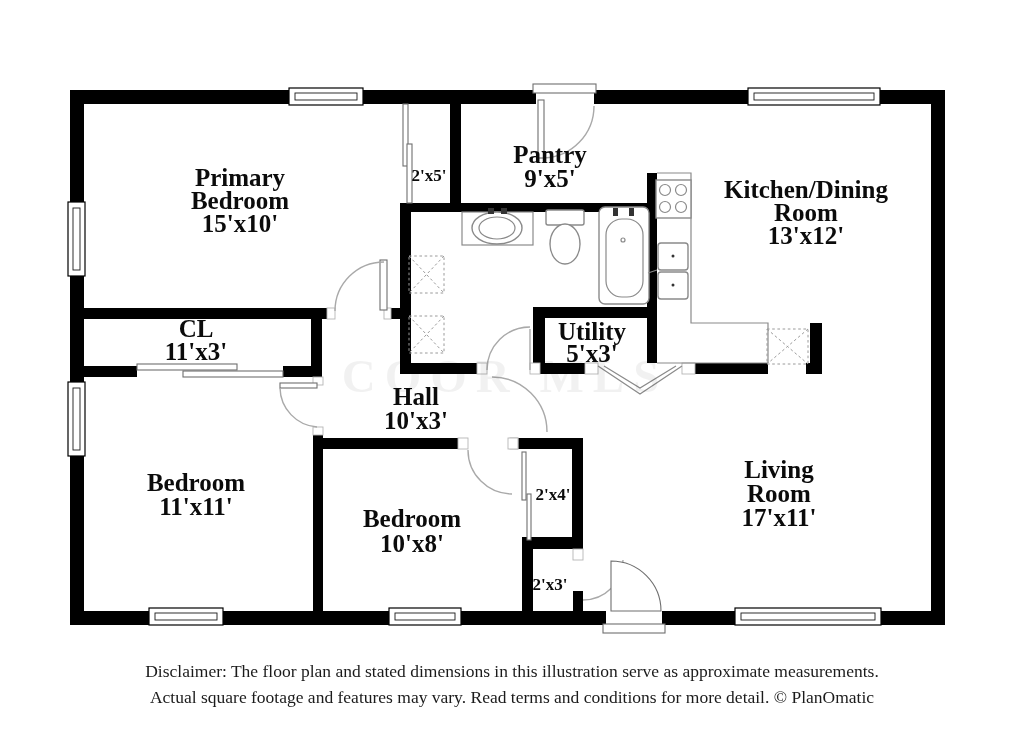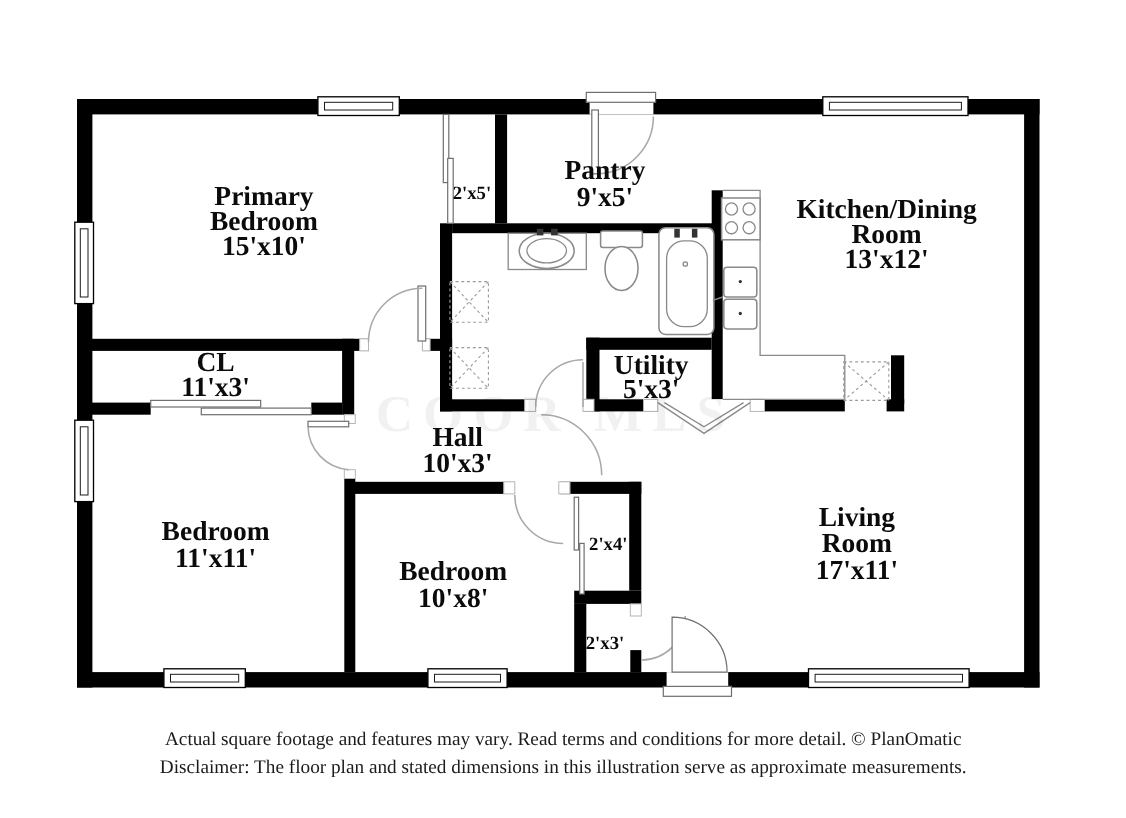--- a/index.html
+++ b/index.html
@@ -292,16 +292,16 @@
       <g>
         <text class="small" x="553" y="500">2'x4'</text>
       </g>
       <g>
         <text class="small" x="550" y="590">2'x3'</text>
       </g>
     </g>
   </svg>
 
   <div id="disclaimer">
+    <div>Disclaimer: The floor plan and stated dimensions in this illustration serve as approximate measurements.</div>
     <div>Actual square footage and features may vary. Read terms and conditions for more detail. © PlanOmatic</div>
-    <div>Disclaimer: The floor plan and stated dimensions in this illustration serve as approximate measurements.</div>
   </div>
 </div>
 
 </body></html>

